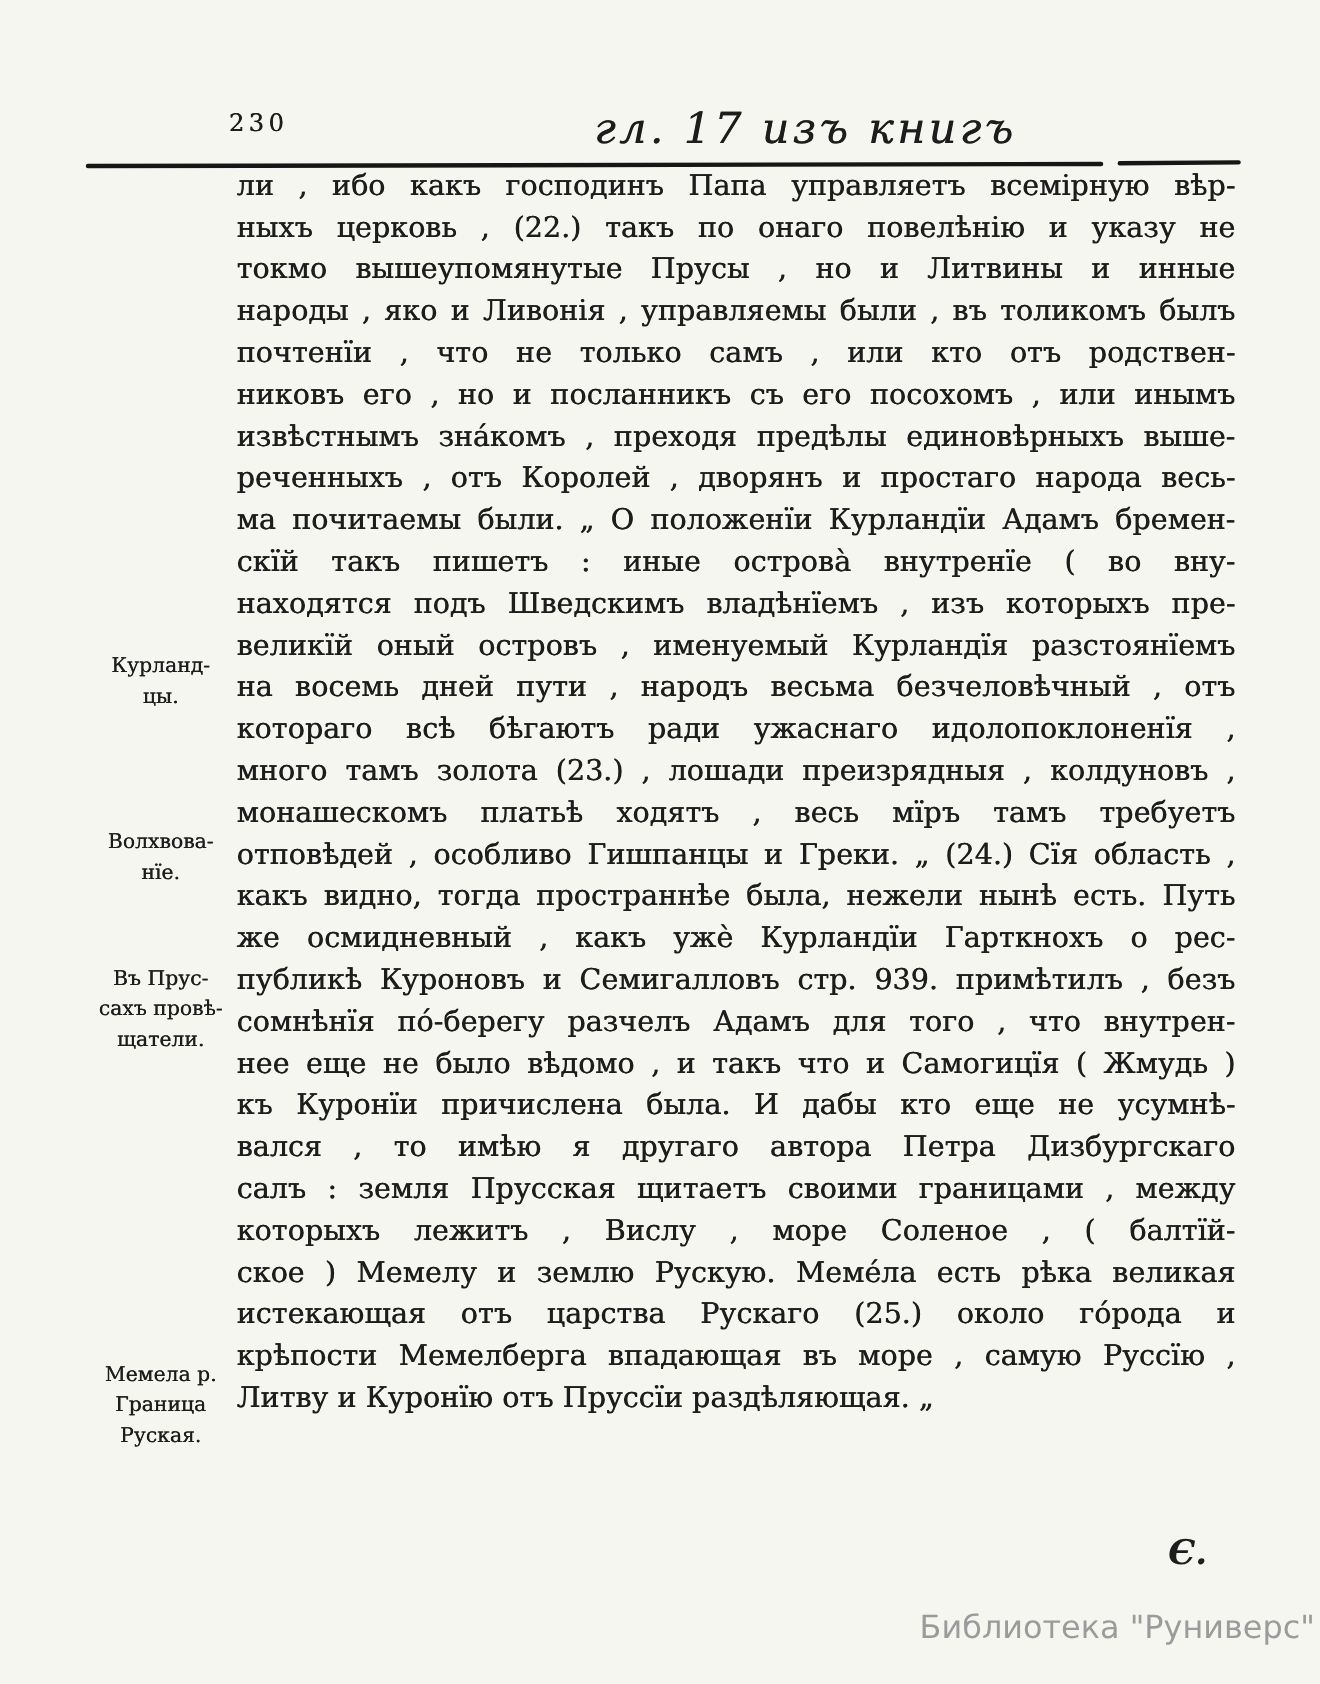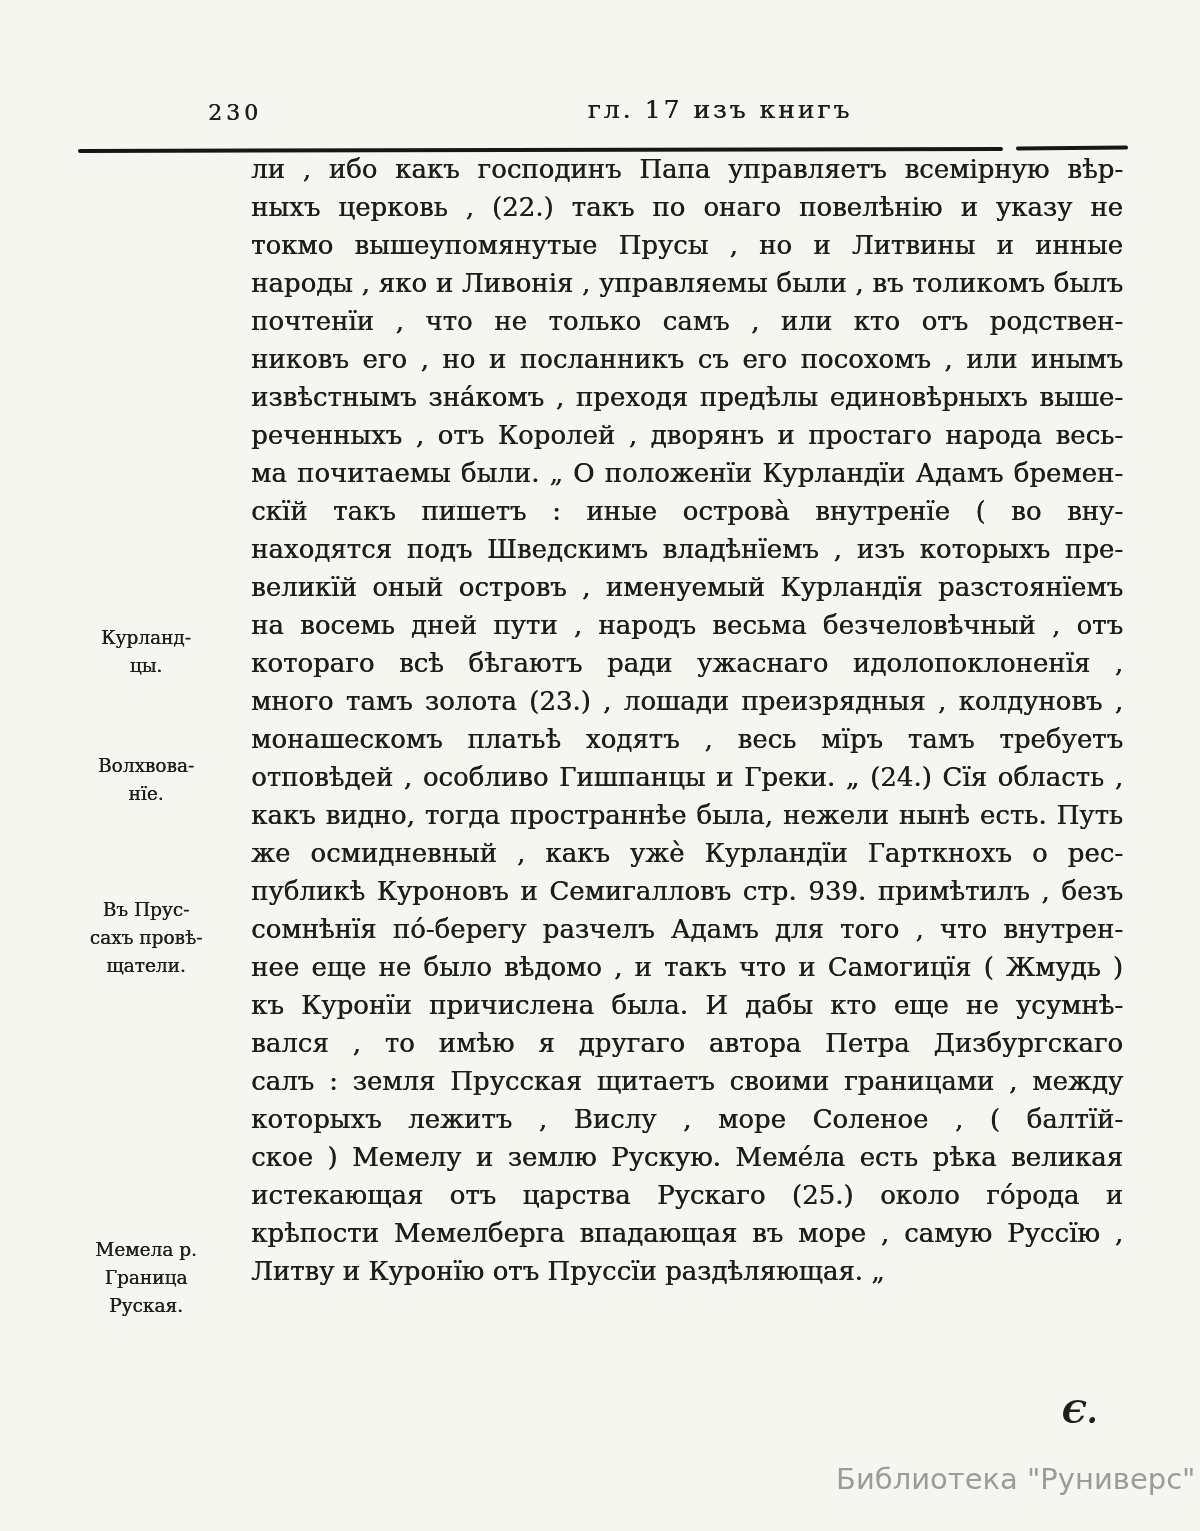--- a/index.html
+++ b/index.html
@@ -10,48 +10,48 @@
     overflow: hidden;
     font-family: "DejaVu Serif", "DejaVu Sans", serif;
     color: #1d1d1d;
   }
   .page-number {
     position: absolute; left: 208px; top: 100px;
     font-size: 22px; letter-spacing: 4px;
     text-shadow: 0.4px 0 0 currentColor;
   }
   .running-title {
-    position: absolute; left: 500px; top: 95px; width: 440px;
-    text-align: center; 
-    font-size: 25px; letter-spacing: 3px;
+    position: absolute; left: 512px; top: 95px; width: 440px;
+    text-align: center; font-style: italic;
+    font-size: 39px; letter-spacing: 3px;
     text-shadow: 0.4px 0 0 currentColor;
   }
   .head-rule {
     position: absolute; background: #161616; height: 4px; border-radius: 2px;
   }
   .head-rule.left  { left: 78px;  top: 148px; width: 925px; transform: rotate(-0.12deg); }
   .head-rule.right { left: 1016px; top: 146px; width: 112px; transform: rotate(-0.4deg); }
   .body-text {
     position: absolute; left: 215px; top: 150px; width: 908px;
     font-size: 26px; line-height: 38px;
   }
   .bline {
     text-align: justify; text-align-last: justify;
     text-shadow: 0.45px 0 0 currentColor;
-    height: 38px; overflow: visible; white-space: normal; margin-left: 36px;
+    height: 38px; overflow: visible; white-space: normal;
   }
   .bline.short { text-align-last: left; }
   .margin-note {
     position: absolute; left: 82px; width: 128px;
     font-size: 18.5px; line-height: 28px; text-align: center;
     text-shadow: 0.35px 0 0 currentColor;
   }
-  #note-0 { top: 624px; }
+  #note-0 { top: 592px; }
   #note-1 { top: 752px; }
-  #note-2 { top: 896px; }
+  #note-2 { top: 876px; }
   #note-3 { top: 1236px; }
   .signature-mark {
     position: absolute; left: 1062px; top: 1394px;
     font-size: 31px; font-style: italic; font-weight: bold;
   }
   .watermark {
     position: absolute; left: 836px; top: 1462px;
     font-size: 29px; color: #9b9b9b;
     font-family: "DejaVu Sans", "Liberation Sans", sans-serif;
     text-shadow: none;

